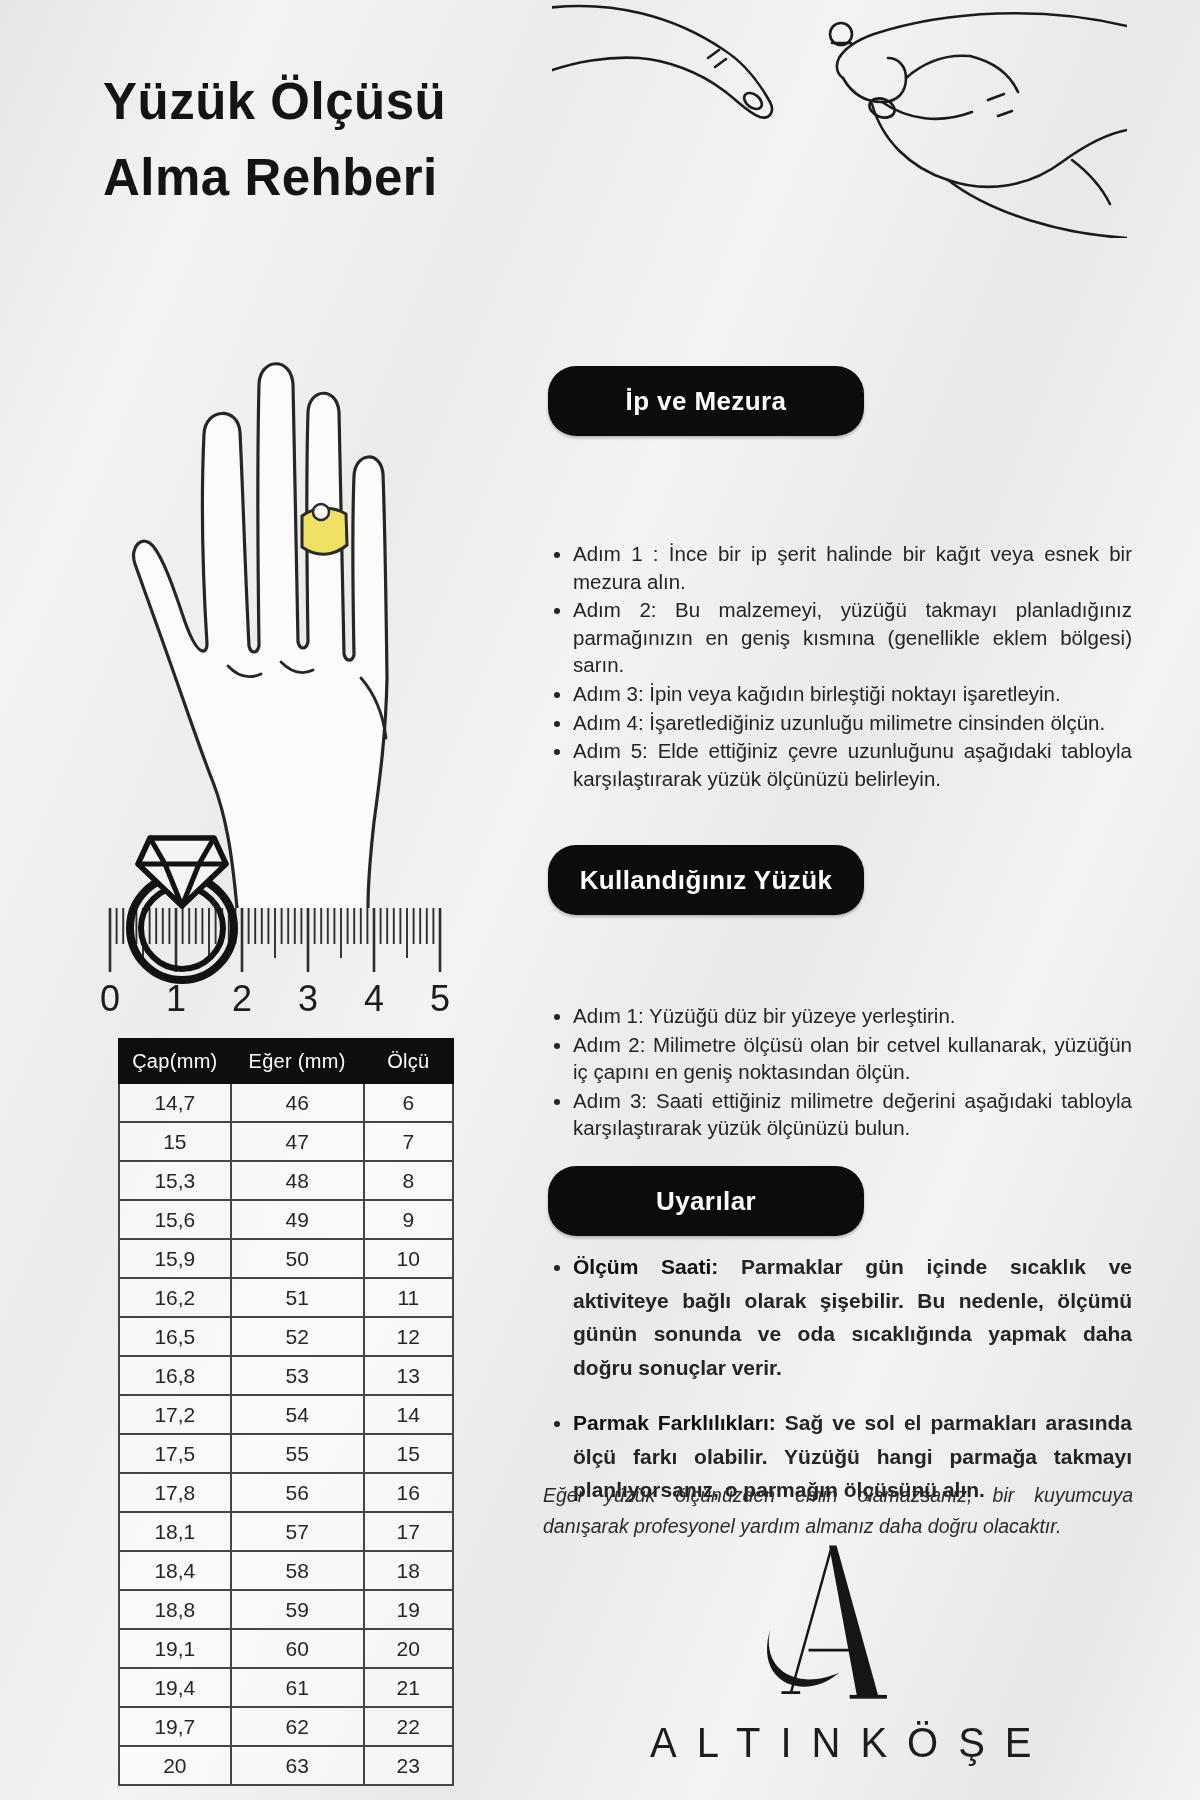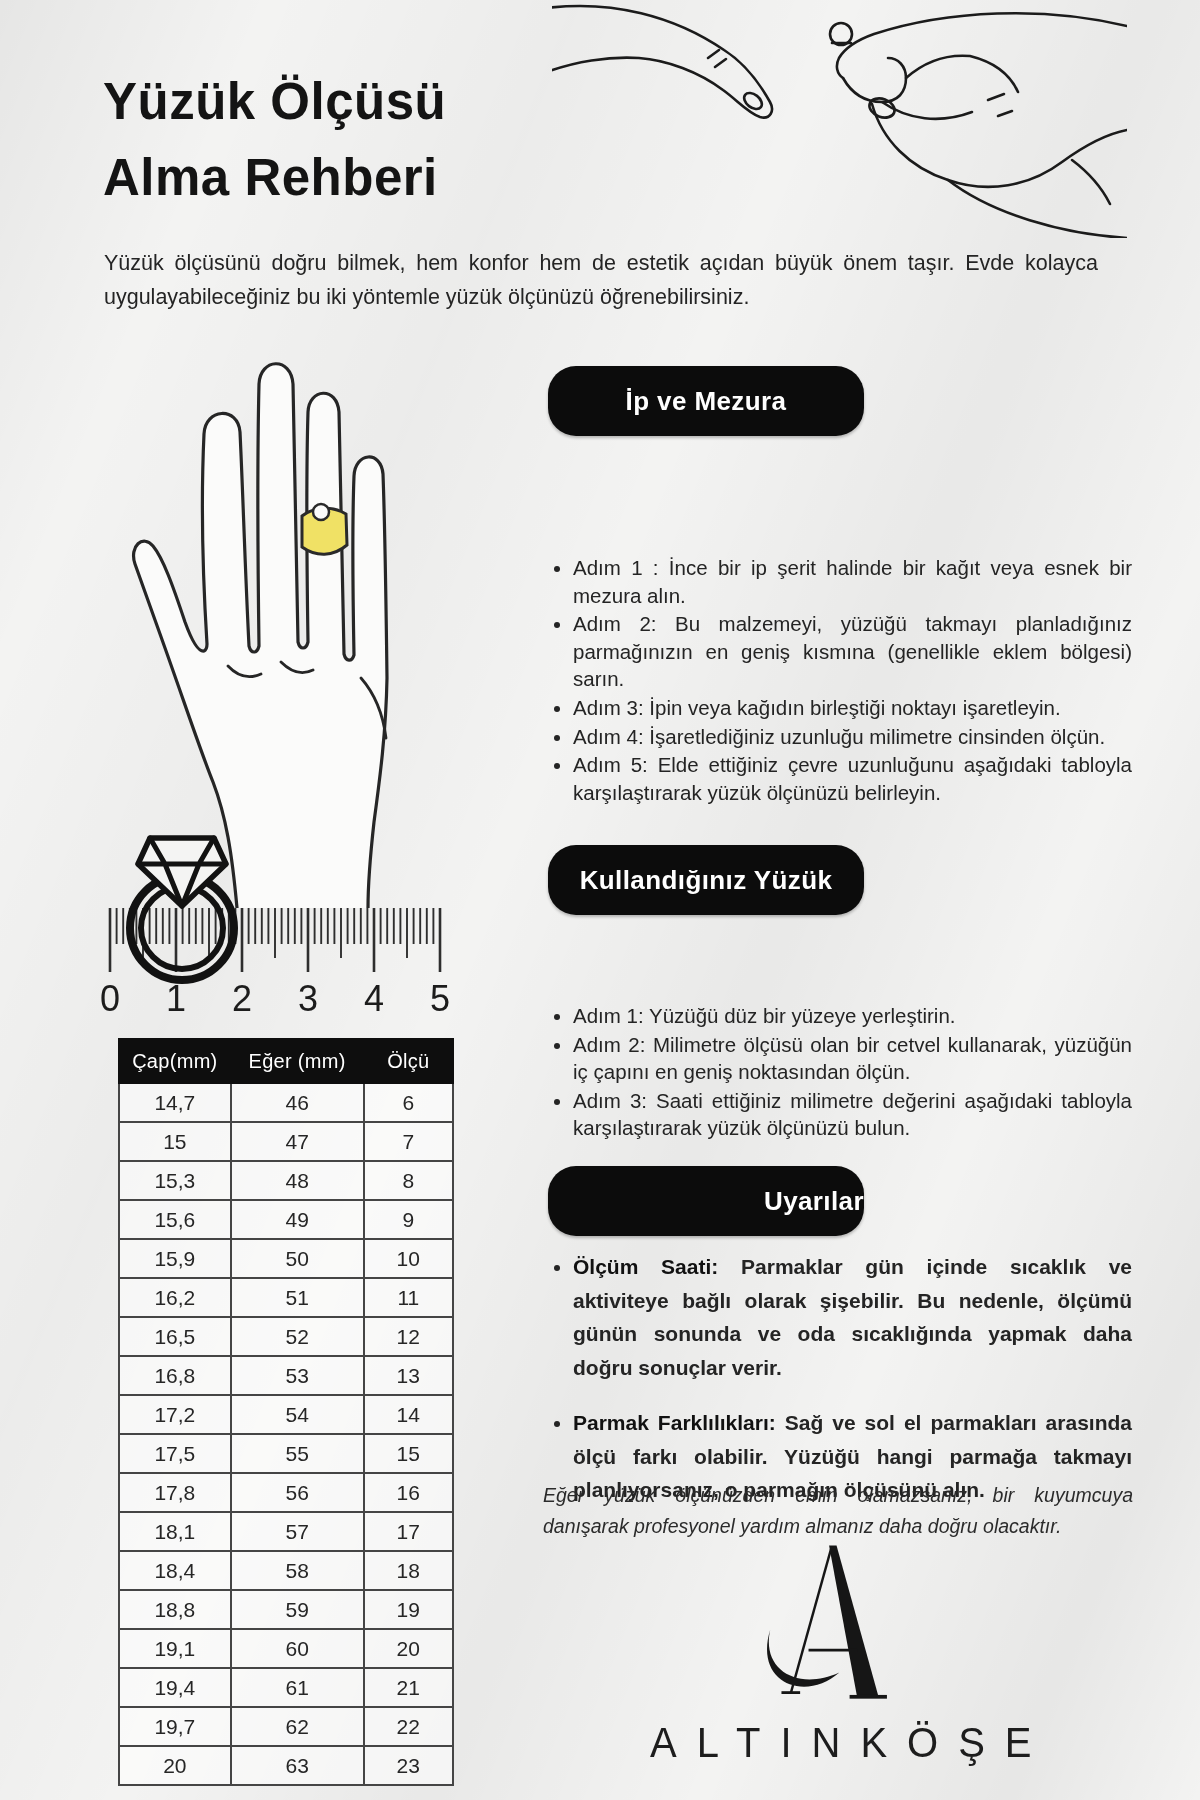--- a/index.html
+++ b/index.html
@@ -86,21 +86,20 @@
       <path d="M396,180 C440,214 510,234 575,238"></path>
       <path d="M520,160 C536,172 550,188 558,204"></path>
     </g>
   </svg>
 
   <div class="abs page-title">
     <div>Yüzük Ölçüsü</div>
     <div>Alma Rehberi</div>
   </div>
 
-  <div class="abs intro">Yüzük ölçüsünü doğru bilmek, hem konfor hem de estetik açıdan büyük önem taşır. Evde kolayca uygulayabileceğiniz bu iki yöntemle yüzük ölçünüzü öğrenebilirsiniz.</div>
 
   <svg class="abs" style="left:85px;top:348px;" width="420" height="560" viewBox="0 0 420 560">
     <path fill="#fbfbfa" stroke="#262626" stroke-width="3.2" stroke-linecap="round" stroke-linejoin="round" d="M152,560
          C147,505 141,468 128,434
          C115,402 96,344 70,272
          C62,250 55,230 50,216
          C44,198 58,186 68,198
          C78,210 88,238 100,274
          C108,296 114,304 119,303
          C121,302 122,300 122,296
@@ -317,21 +316,21 @@
           <td>20</td>
           <td>63</td>
           <td>23</td>
         </tr>
       </tbody>
   </table>
 
   <div class="abs pill" style="top:366px;">
     <span>İp ve Mezura</span>
   </div>
-  <div class="abs steps" style="top:540px;margin-top:14px;">
+  <div class="abs steps" style="top:540px;">
     <ul>
 
         <li>Adım 1 : İnce bir ip şerit halinde bir kağıt veya esnek bir mezura alın.</li>
 
         <li>Adım 2: Bu malzemeyi, yüzüğü takmayı planladığınız parmağınızın en geniş kısmına (genellikle eklem bölgesi) sarın.</li>
 
         <li>Adım 3: İpin veya kağıdın birleştiği noktayı işaretleyin.</li>
 
         <li>Adım 4: İşaretlediğiniz uzunluğu milimetre cinsinden ölçün.</li>
 
@@ -346,21 +345,21 @@
     <ul>
 
         <li>Adım 1: Yüzüğü düz bir yüzeye yerleştirin.</li>
 
         <li>Adım 2: Milimetre ölçüsü olan bir cetvel kullanarak, yüzüğün iç çapını en geniş noktasından ölçün.</li>
 
         <li>Adım 3: Saati ettiğiniz milimetre değerini aşağıdaki tabloyla karşılaştırarak yüzük ölçünüzü bulun.</li>
       </ul>
   </div>
 
-  <div class="abs pill" style="top:1166px;justify-content:flex-end;">
+  <div class="abs pill" style="top:1166px;">
     <span>Uyarılar</span>
   </div>
   <div class="abs warnings" style="top:1250px;">
     <ul>
 
         <li><b>Ölçüm Saati:</b> <span>Parmaklar gün içinde sıcaklık ve aktiviteye bağlı olarak şişebilir. Bu nedenle, ölçümü günün sonunda ve oda sıcaklığında yapmak daha doğru sonuçlar verir.</span></li>
 
         <li><b>Parmak Farklılıkları:</b> <span>Sağ ve sol el parmakları arasında ölçü farkı olabilir. Yüzüğü hangi parmağa takmayı planlıyorsanız, o parmağın ölçüsünü alın.</span></li>
       </ul>
   </div>

